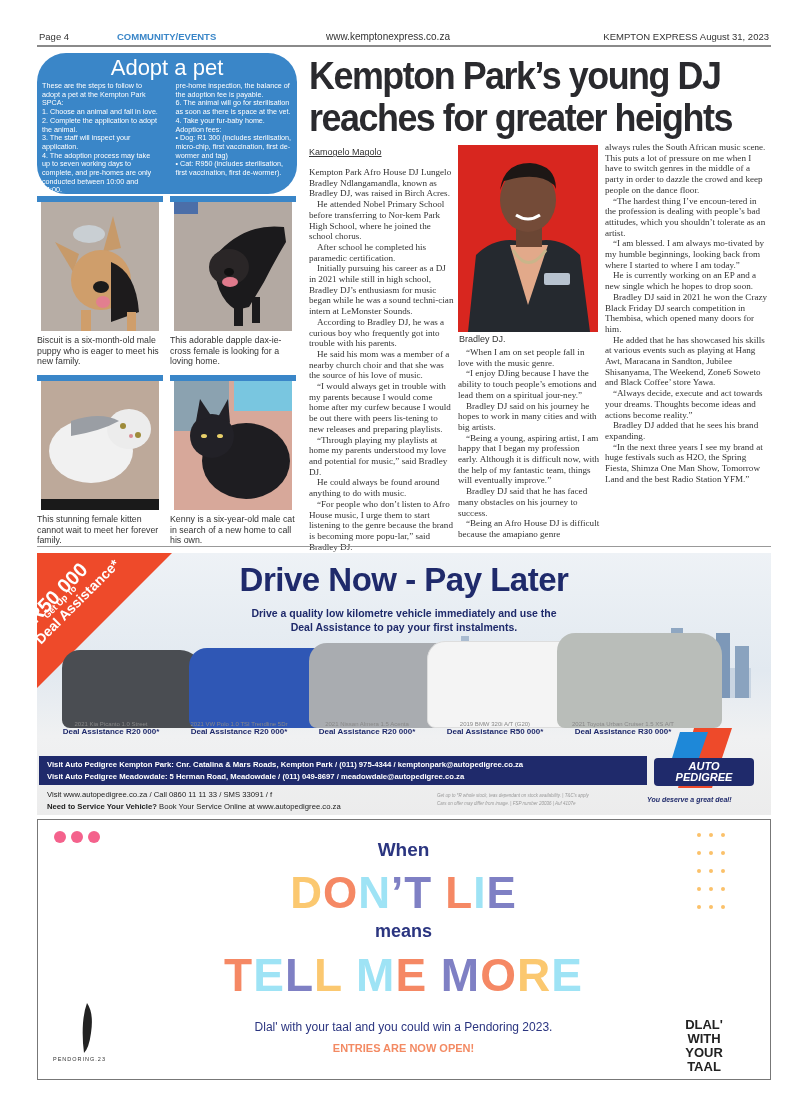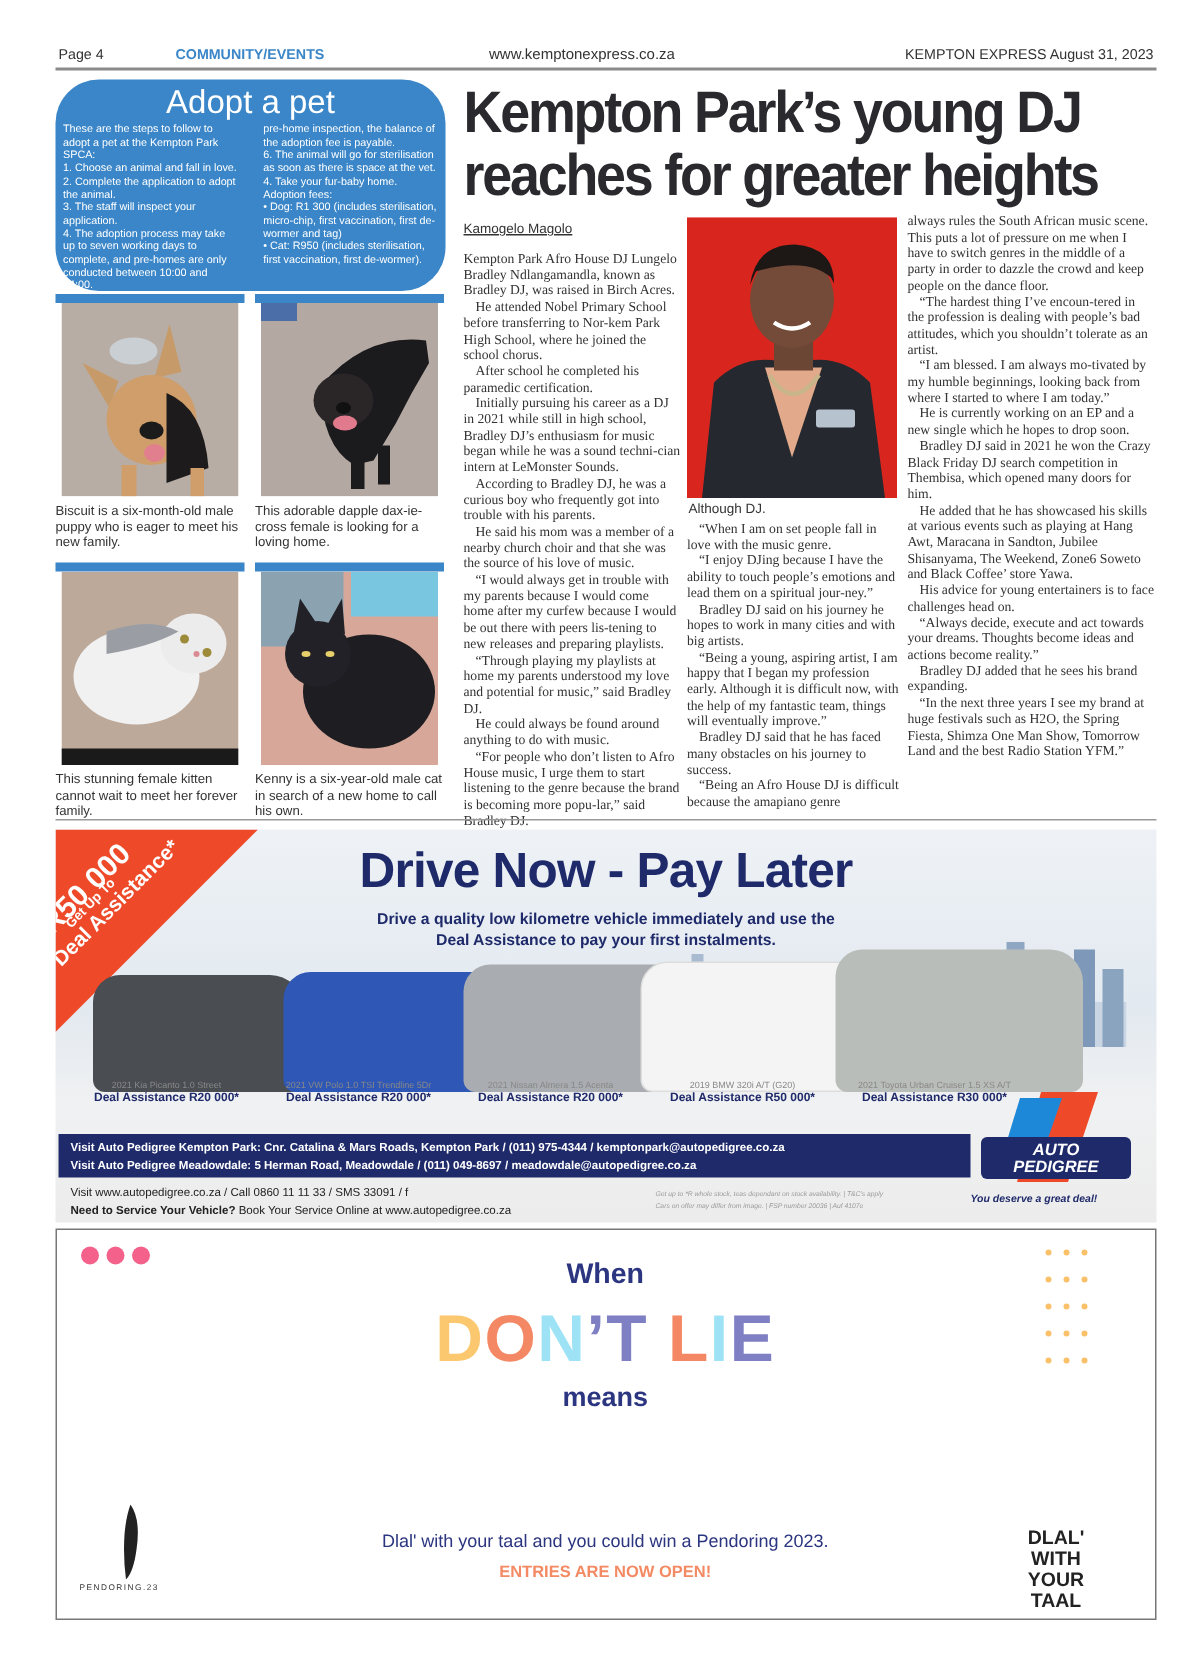--- a/index.html
+++ b/index.html
@@ -200,39 +200,38 @@
     <path d="M10 187 L18 110 Q40 88 70 98 Q100 88 122 110 L132 187 Z" fill="#25292f"></path>
     <path d="M52 100 L70 160 L90 100 Z" fill="#e2a98a"></path>
     <path d="M55 105 Q70 130 88 105" stroke="#c9b58a" stroke-width="3" fill="none"></path>
     <rect x="58" y="78" width="26" height="24" fill="#6b4634"></rect>
     <ellipse cx="70" cy="55" rx="28" ry="32" fill="#744b38"></ellipse>
     <path d="M42 45 Q46 18 72 18 Q98 20 98 44 L96 40 Q80 26 46 36 Z" fill="#1d1715"></path>
     <path d="M58 70 Q70 78 82 70" stroke="#fff" stroke-width="3" fill="none"></path>
     <rect x="86" y="128" width="26" height="12" rx="2" fill="#b7c2cf"></rect>
   </svg>
 </div>
-<div class="dj-caption">Although DJ.</div>
+<div class="dj-caption">Bradley DJ.</div>
 
 <div class="col col2">
   <p class="ind">“When I am on set people fall in love with the music genre.</p>
   <p class="ind">“I enjoy DJing because I have the ability to touch people’s emotions and lead them on a spiritual jour-ney.”</p>
   <p class="ind">Bradley DJ said on his journey he hopes to work in many cities and with big artists.</p>
   <p class="ind">“Being a young, aspiring artist, I am happy that I began my profession early. Although it is difficult now, with the help of my fantastic team, things will eventually improve.”</p>
   <p class="ind">Bradley DJ said that he has faced many obstacles on his journey to success.</p>
   <p class="ind">“Being an Afro House DJ is difficult because the amapiano genre</p>
 </div>
 
 <div class="col col3">
   <p>always rules the South African music scene. This puts a lot of pressure on me when I have to switch genres in the middle of a party in order to dazzle the crowd and keep people on the dance floor.</p>
   <p class="ind">“The hardest thing I’ve encoun-tered in the profession is dealing with people’s bad attitudes, which you shouldn’t tolerate as an artist.</p>
   <p class="ind">“I am blessed. I am always mo-tivated by my humble beginnings, looking back from where I started to where I am today.”</p>
   <p class="ind">He is currently working on an EP and a new single which he hopes to drop soon.</p>
   <p class="ind">Bradley DJ said in 2021 he won the Crazy Black Friday DJ search competition in Thembisa, which opened many doors for him.</p>
   <p class="ind">He added that he has showcased his skills at various events such as playing at Hang Awt, Maracana in Sandton, Jubilee Shisanyama, The Weekend, Zone6 Soweto and Black Coffee’ store Yawa.</p>
-  <p class="ind">His advice for young entertainers is to face challenges head on.</p>
   <p class="ind">“Always decide, execute and act towards your dreams. Thoughts become ideas and actions become reality.”</p>
   <p class="ind">Bradley DJ added that he sees his brand expanding.</p>
   <p class="ind">“In the next three years I see my brand at huge festivals such as H2O, the Spring Fiesta, Shimza One Man Show, Tomorrow Land and the best Radio Station YFM.”</p>
 </div>
 
 <div class="rule-bottom"></div>
 
 <div class="ad1">
   <div class="badge-wrap">
     <div class="badge-tri"></div>
@@ -327,20 +326,23 @@
       <div class="ydot"></div>
     <div class="ydot"></div>
       <div class="ydot"></div>
       <div class="ydot"></div>
   </div>
   <div class="when">When</div>
   <div class="dontlie">
     <span class="c-y">D</span><span class="c-o">O</span><span class="c-b">N</span><span class="c-p">’</span><span class="c-p">T</span><span> </span><span class="c-o">L</span><span class="c-b">I</span><span class="c-p">E</span>
   </div>
   <div class="means">means</div>
+  <div class="tellme">
+    <span class="c-o">T</span><span class="c-b">E</span><span class="c-p">L</span><span class="c-y">L</span><span> </span><span class="c-b">M</span><span class="c-o">E</span><span> </span><span class="c-p">M</span><span class="c-o">O</span><span class="c-y">R</span><span class="c-b">E</span>
+  </div>
   <div class="dlal-line">Dlal' with your taal and you could win a Pendoring 2023.</div>
   <div class="entries">ENTRIES ARE NOW OPEN!</div>
   <svg class="pen-logo" viewBox="0 0 14 50">
     <path d="M7 0 Q14 10 11 30 Q9 45 4 50 Q2 35 3 20 Q4 8 7 0 Z" fill="#222"></path>
   </svg>
   <div class="pen-text">PENDORING.23</div>
   <div class="dwyt">
     <div>DLAL'</div>
     <div>WITH</div>
     <div>YOUR</div>

